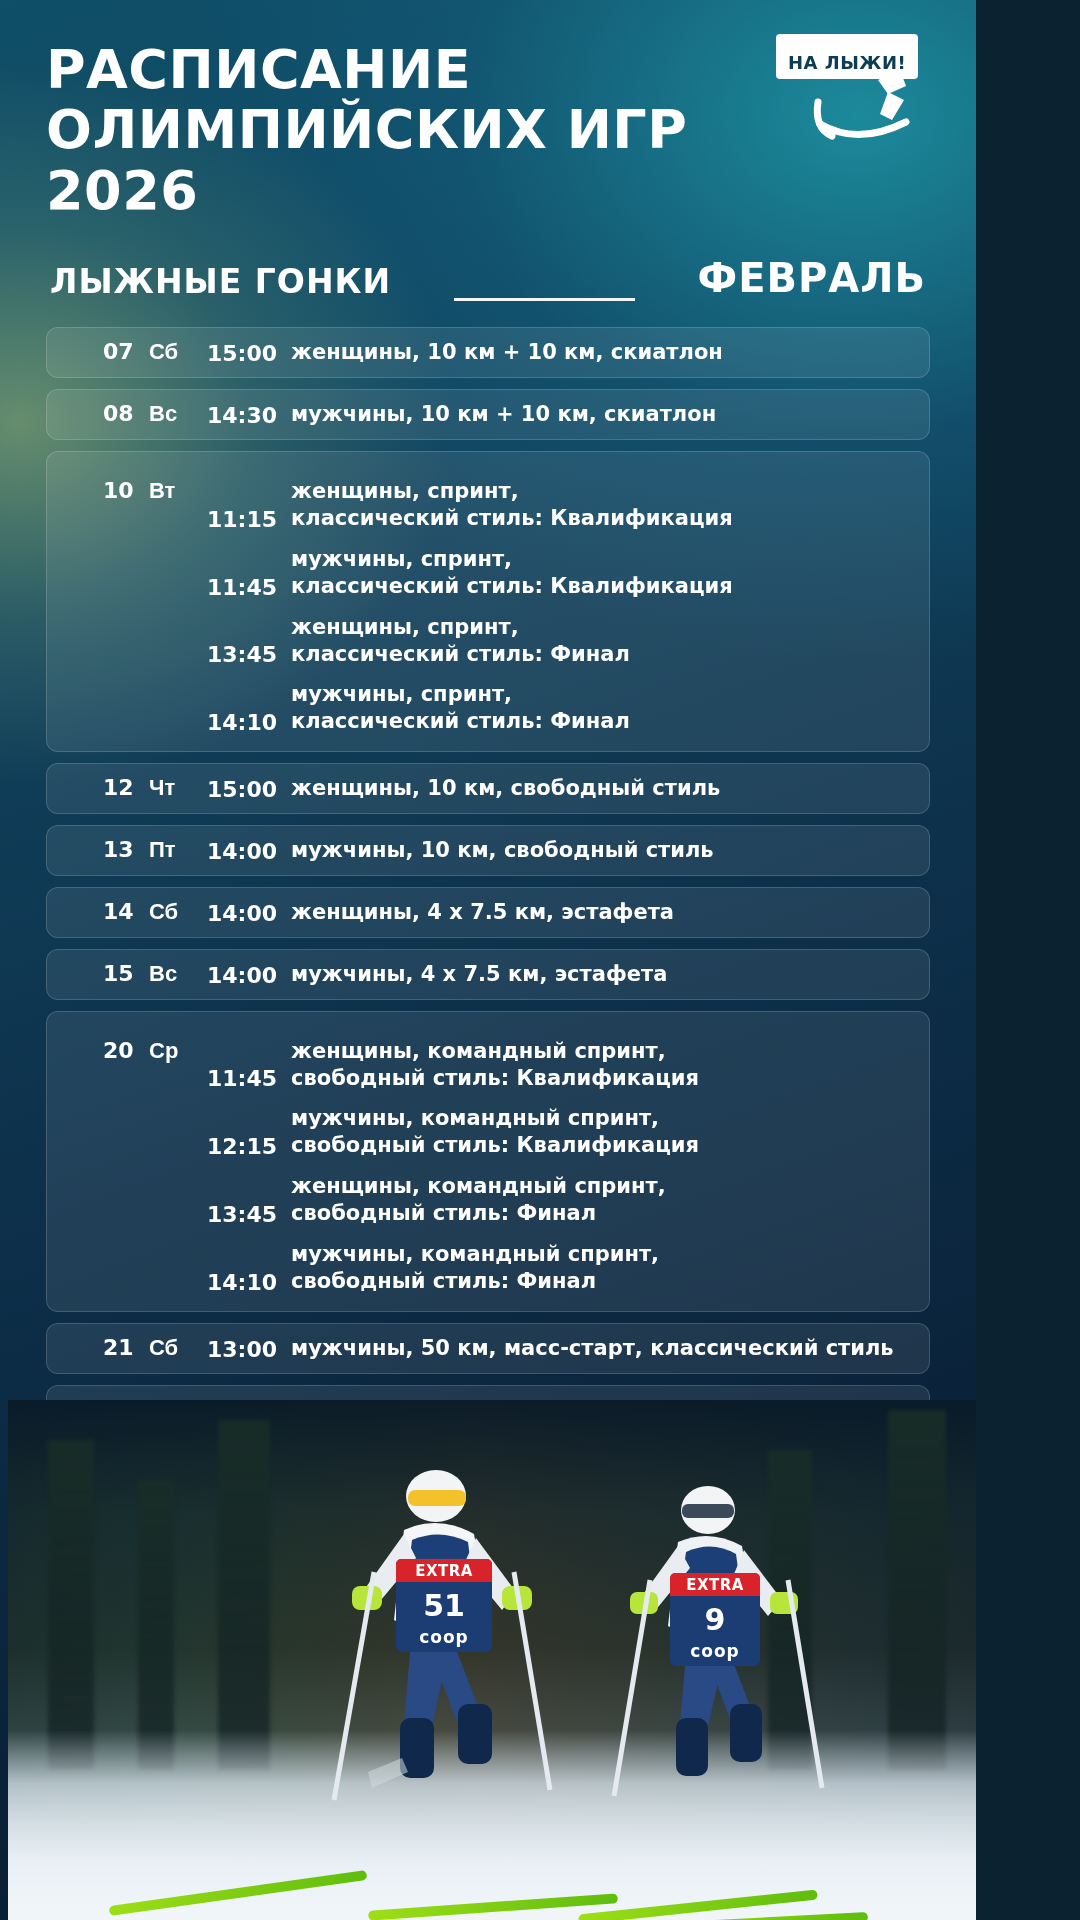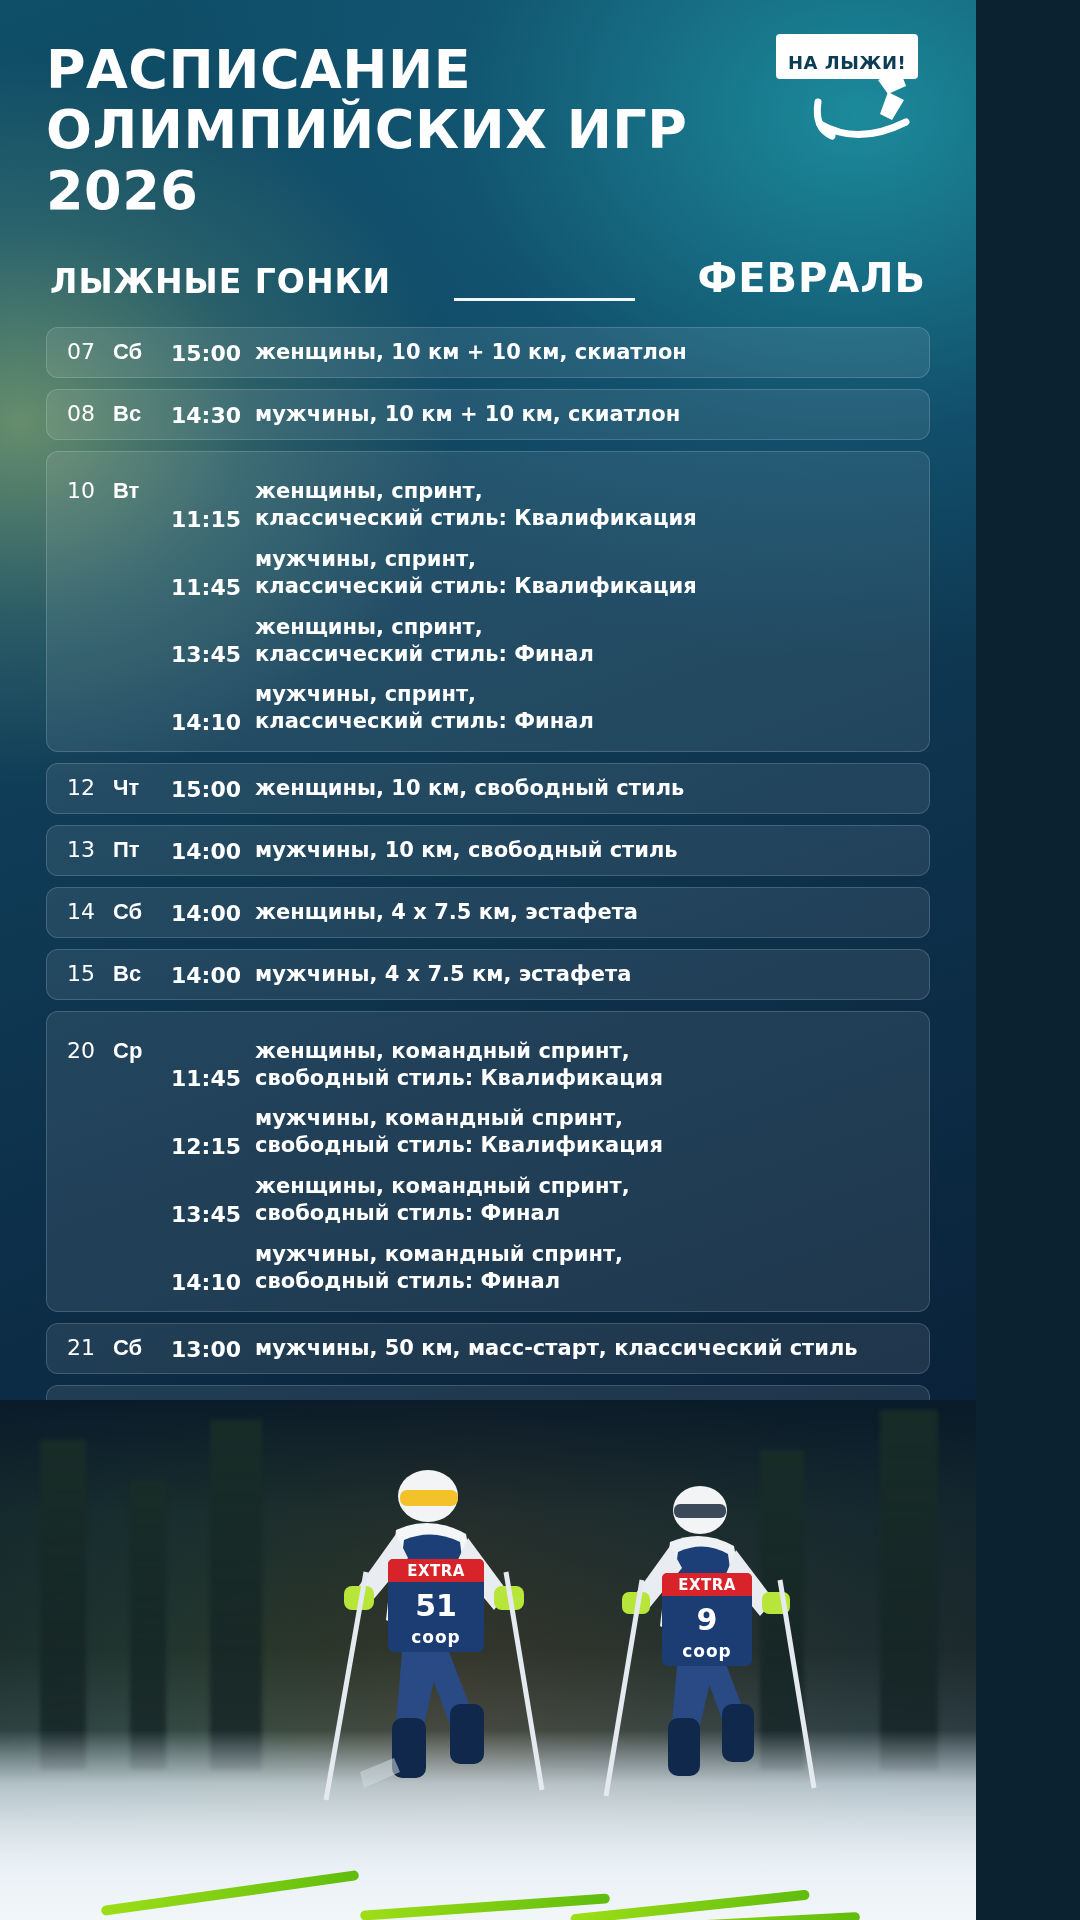--- a/index.html
+++ b/index.html
@@ -69,22 +69,22 @@
     background:rgba(255,255,255,0.085);
     border:1px solid rgba(255,255,255,0.16);
     border-radius:12px;
     margin-bottom:11px;
     padding:11px 18px 11px 20px;
     display:flex;
     align-items:flex-start;
   }
   .row.multi { padding-top:26px; padding-bottom:16px; }
   .daynum {
-    color:#ffffff; font-size:22px; font-weight:normal;
-    width:46px; flex:none; font-family:"DejaVu Sans", sans-serif;
+    color:#ffffff; font-size:22px; font-weight:bold;
+    width:46px; flex:none; font-family:"DejaVu Sans", sans-serif;margin-left:36px;
   }
   .dow {
     color:#ffffff; font-size:22px; font-weight:bold;
     width:58px; flex:none; font-family:Liberation Sans, sans-serif;
   }
   .events { flex:1; }
   .ev { display:flex; align-items:flex-end; }
   .ev + .ev { margin-top:14px; }
   .ev .time {
     color:#ffffff; font-size:22px; font-weight:bold;
@@ -92,21 +92,21 @@
     font-family:"DejaVu Sans", sans-serif;
   }
   .ev .desc {
     color:#ffffff; font-size:21px; font-weight:bold;
     line-height:1.28;
     font-family:"DejaVu Sans", sans-serif;
   }
   .ev .desc .l2 { display:block; }
   
   .photo {
-    position:absolute; left:0; right:0; bottom:0;
+    position:absolute; left:8px; right:0; bottom:0;
     height:520px;
     overflow:hidden;
   }
   .photo .forest {
     position:absolute; inset:0;
     background:
       linear-gradient(180deg, rgba(8,25,40,0.92) 0%, rgba(20,38,44,0.6) 22%, rgba(40,45,40,0.35) 48%, rgba(150,160,165,0.25) 72%, rgba(225,232,238,0.9) 100%),
       linear-gradient(90deg, #16302f 0%, #1d3a33 15%, #2b3b2c 30%, #3a3a2c 48%, #2a3630 68%, #1a2e33 88%, #16282f 100%);
   }
   .photo .snow {

